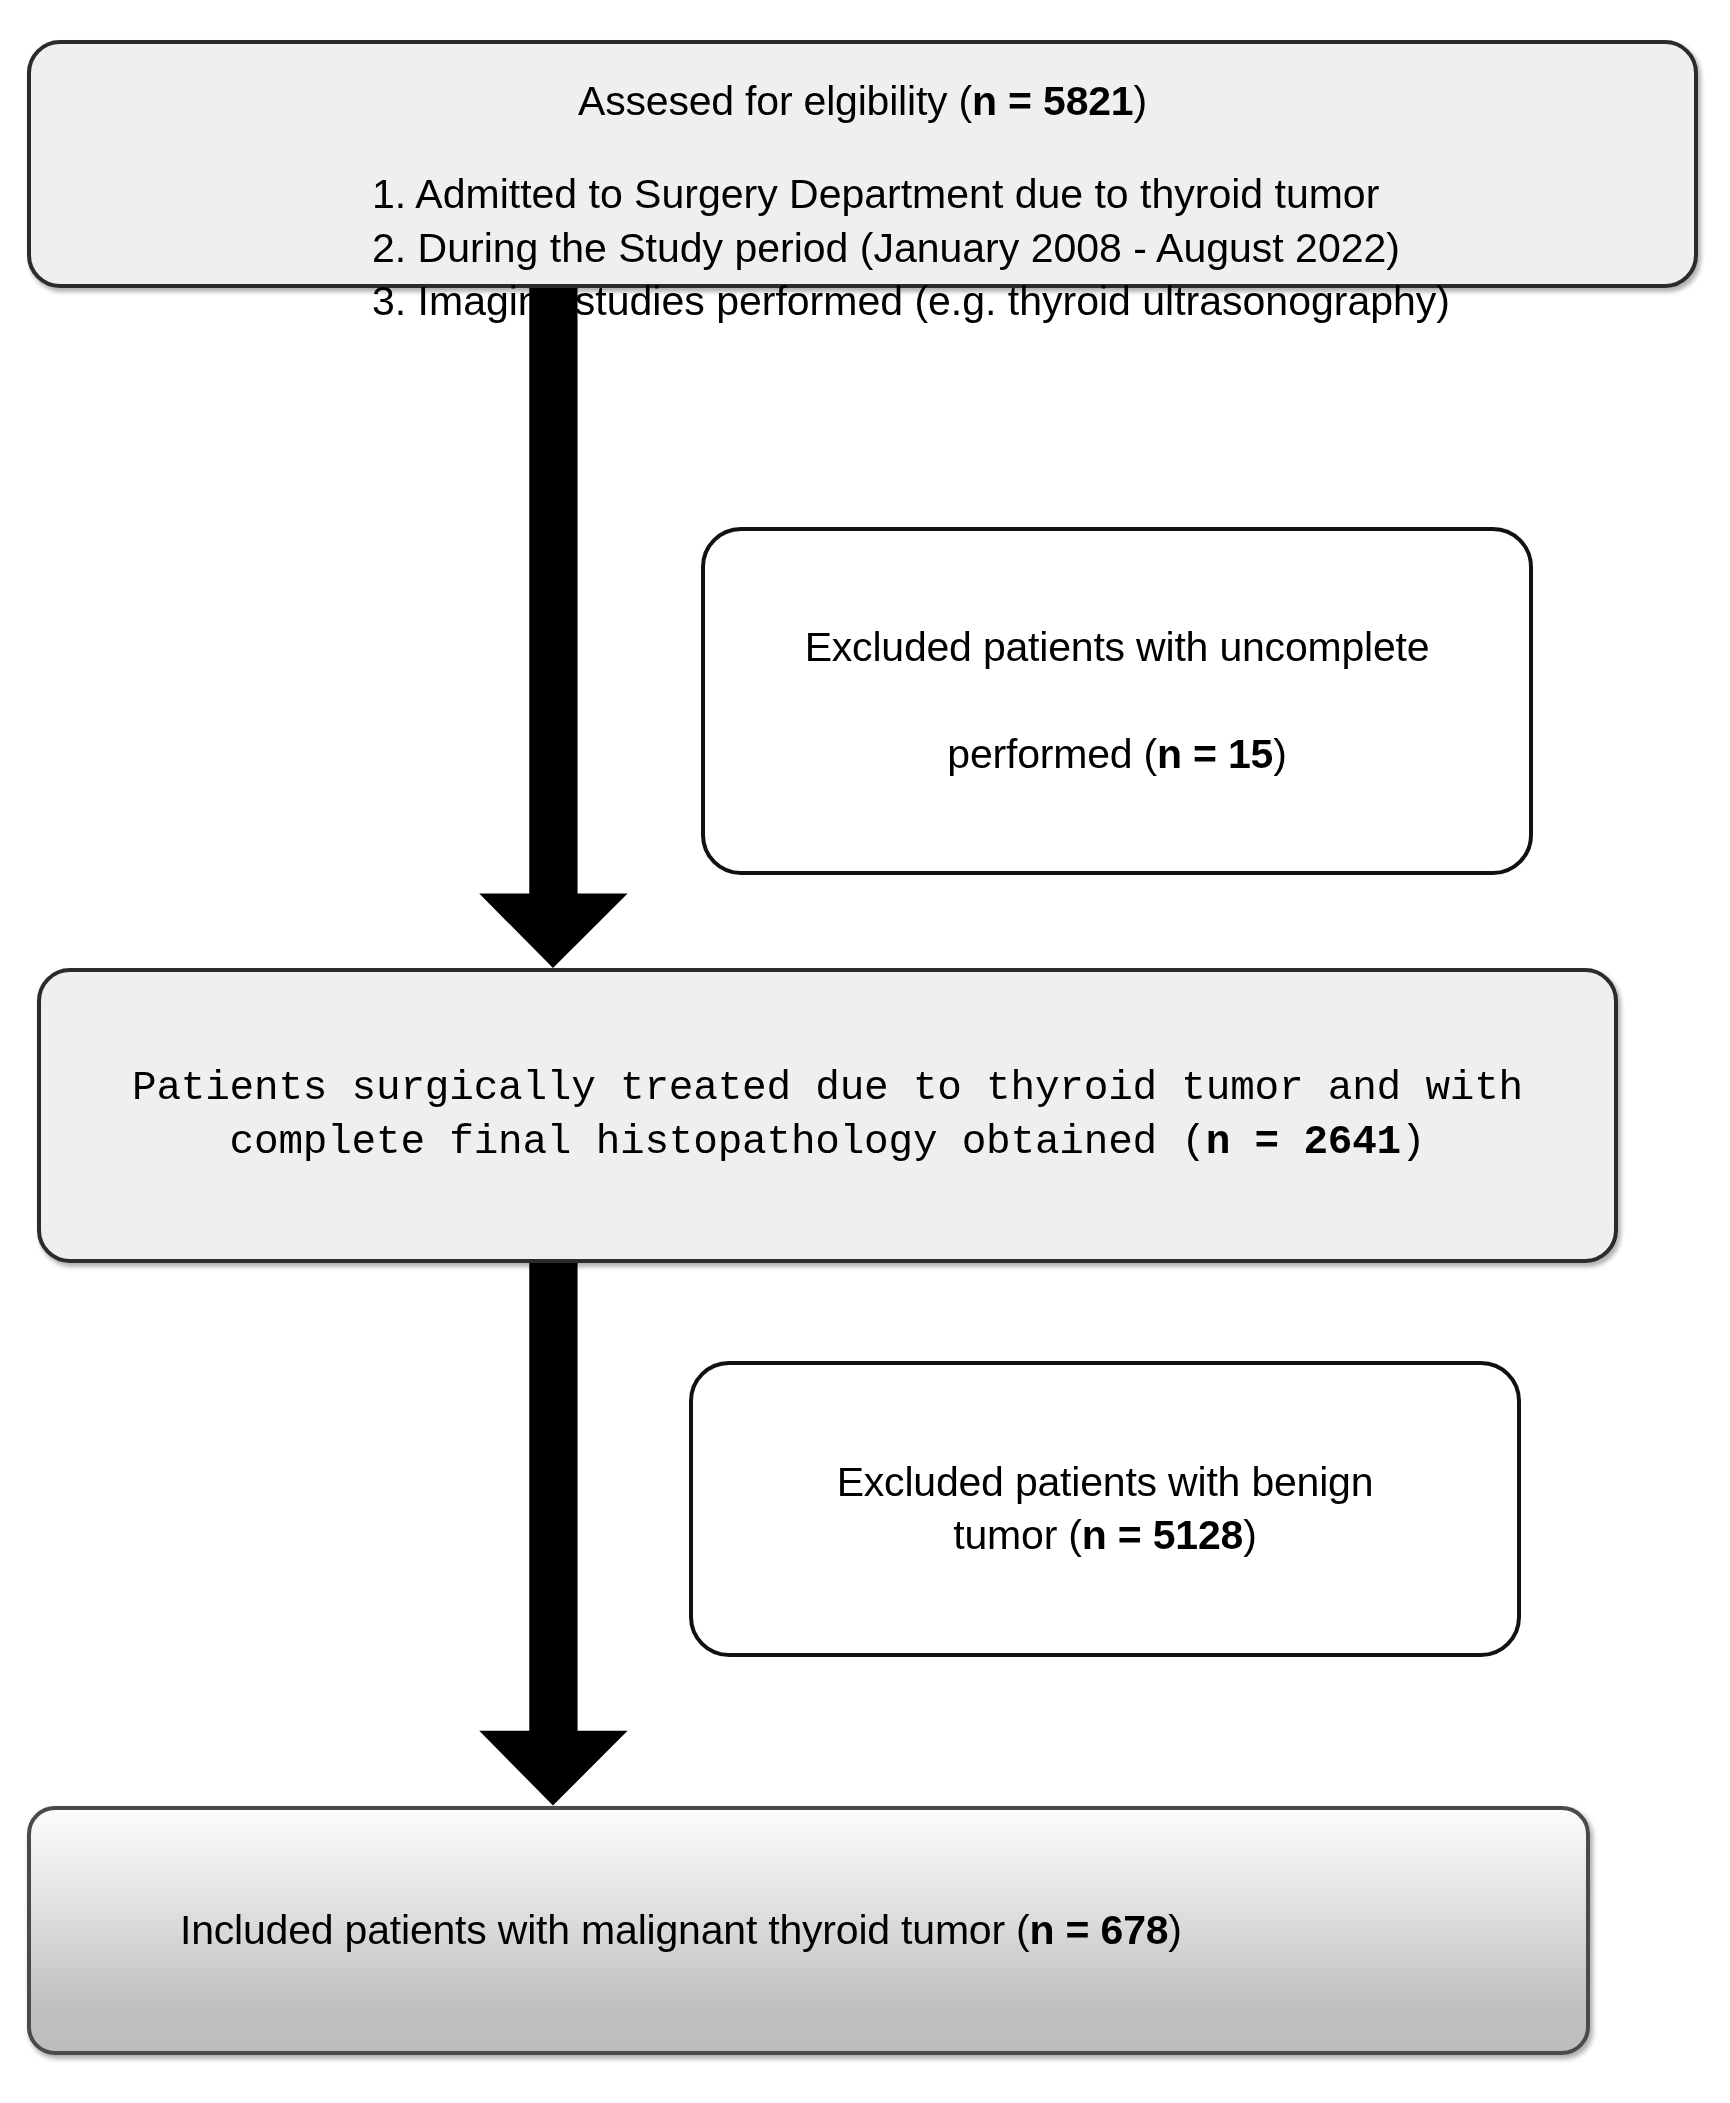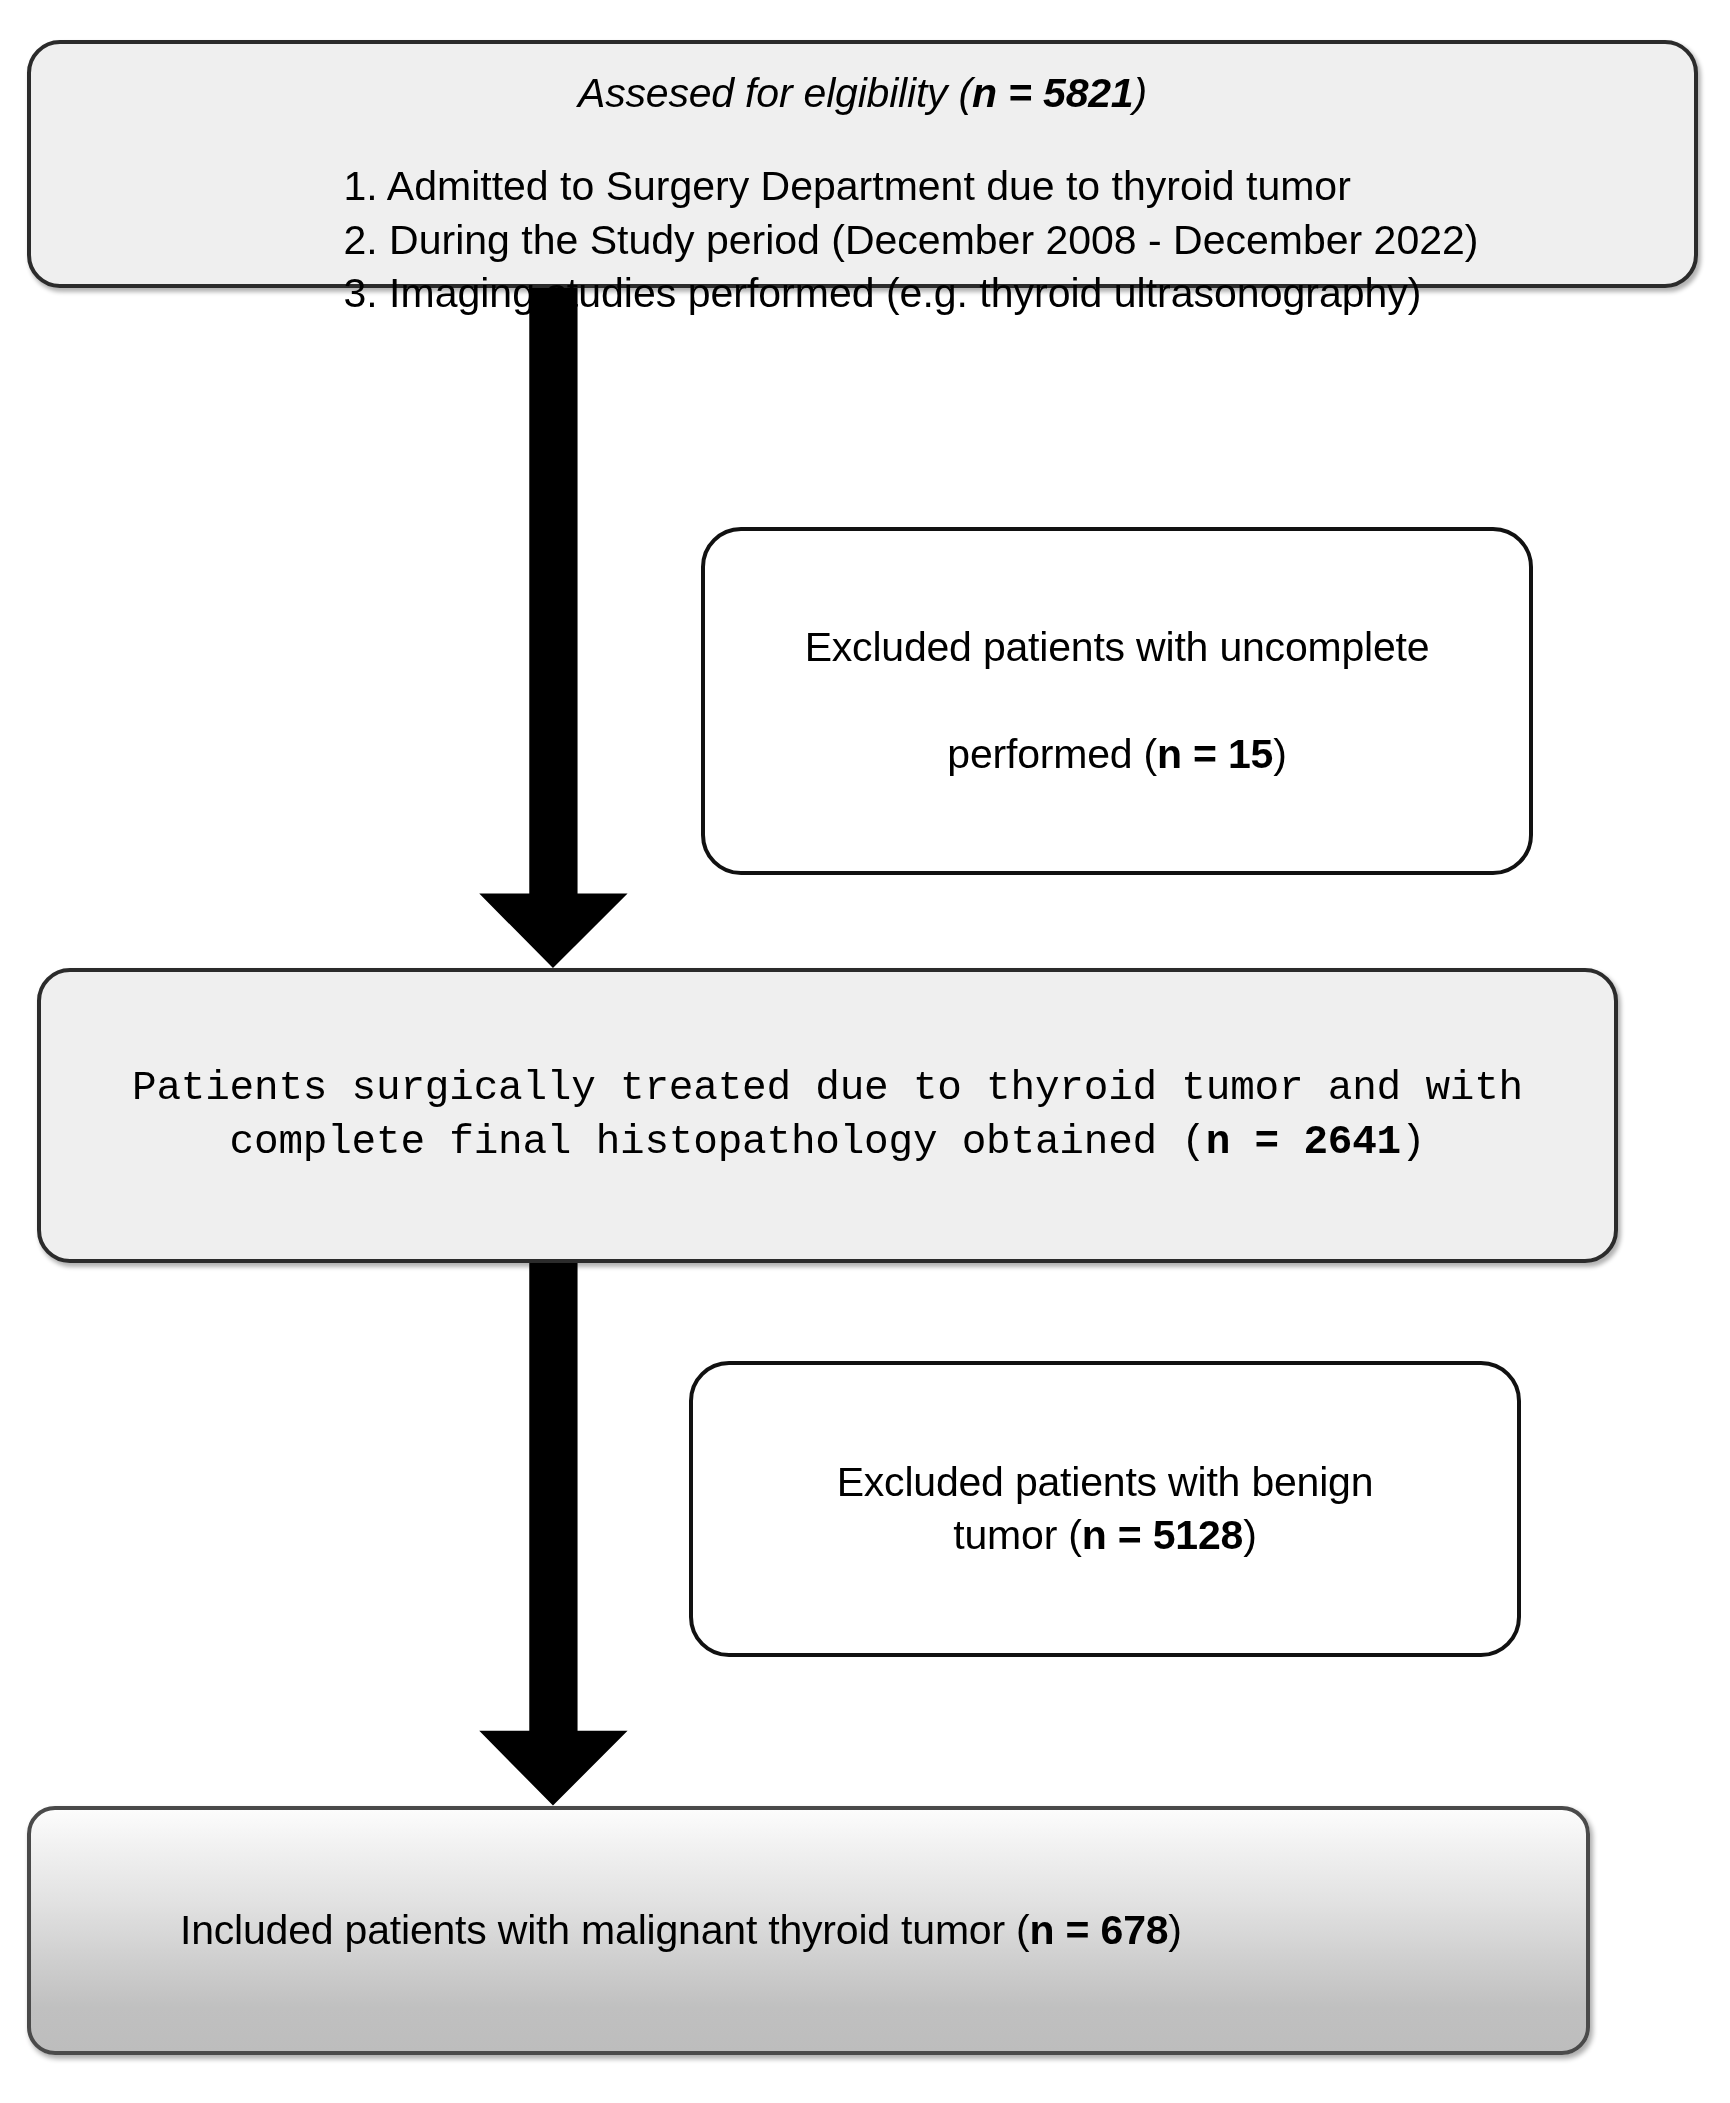--- a/index.html
+++ b/index.html
@@ -84,21 +84,21 @@
 
   b, .bold { font-weight: bold; }
 
   
   #node-assessed {
     left: 27px;  top: 40px;
     width: 1671px; height: 248px;
     padding: 16px 35px 19.3px 35px;
     justify-content: flex-start;
   }
-  #node-assessed .headline { margin-top: 7px; font-style: italic; }
+  #node-assessed .headline { margin-top: 15px; }
   #node-assessed .criteria-list { margin-top: 40px; margin-left: 97px; }
 
   #node-excluded-1 {
     left: 689px; top: 527px;
     width: 832px; height: 348px;
     padding: 0 30px;
     margin-left: 12px;
   }
 
   #node-surgical {
@@ -144,21 +144,21 @@
   <svg class="arrow" width="1730" height="2103" viewBox="0 0 1971 2396" aria-hidden="true">
     <polygon points="603,1439 658,1439 658,1972 715,1972 630,2057 546,1972 603,1972" fill="#000000"></polygon>
   </svg>
 
   <div class="node node-included" id="node-assessed">
     <div class="node-text headline">
       <span>Assesed for elgibility (</span><b>n = 5821</b><span>)</span>
     </div>
     <ul class="criteria-list">
       <li>1. Admitted to Surgery Department due to thyroid tumor</li>
-      <li>2. During the Study period (December 2008 - December 2022)</li>
+      <li>2. During the Study period (January 2008 - August 2022)</li>
       <li>3. Imaging studies performed (e.g. thyroid ultrasonography)</li>
     </ul>
   </div>
 
   <div class="node node-excluded" id="node-excluded-1">
     <div class="node-text excluded-text">
       <span>Excluded patients with uncomplete</span><br>
       <br>
       <span>performed (</span><b>n = 15</b><span>)</span>
     </div>

